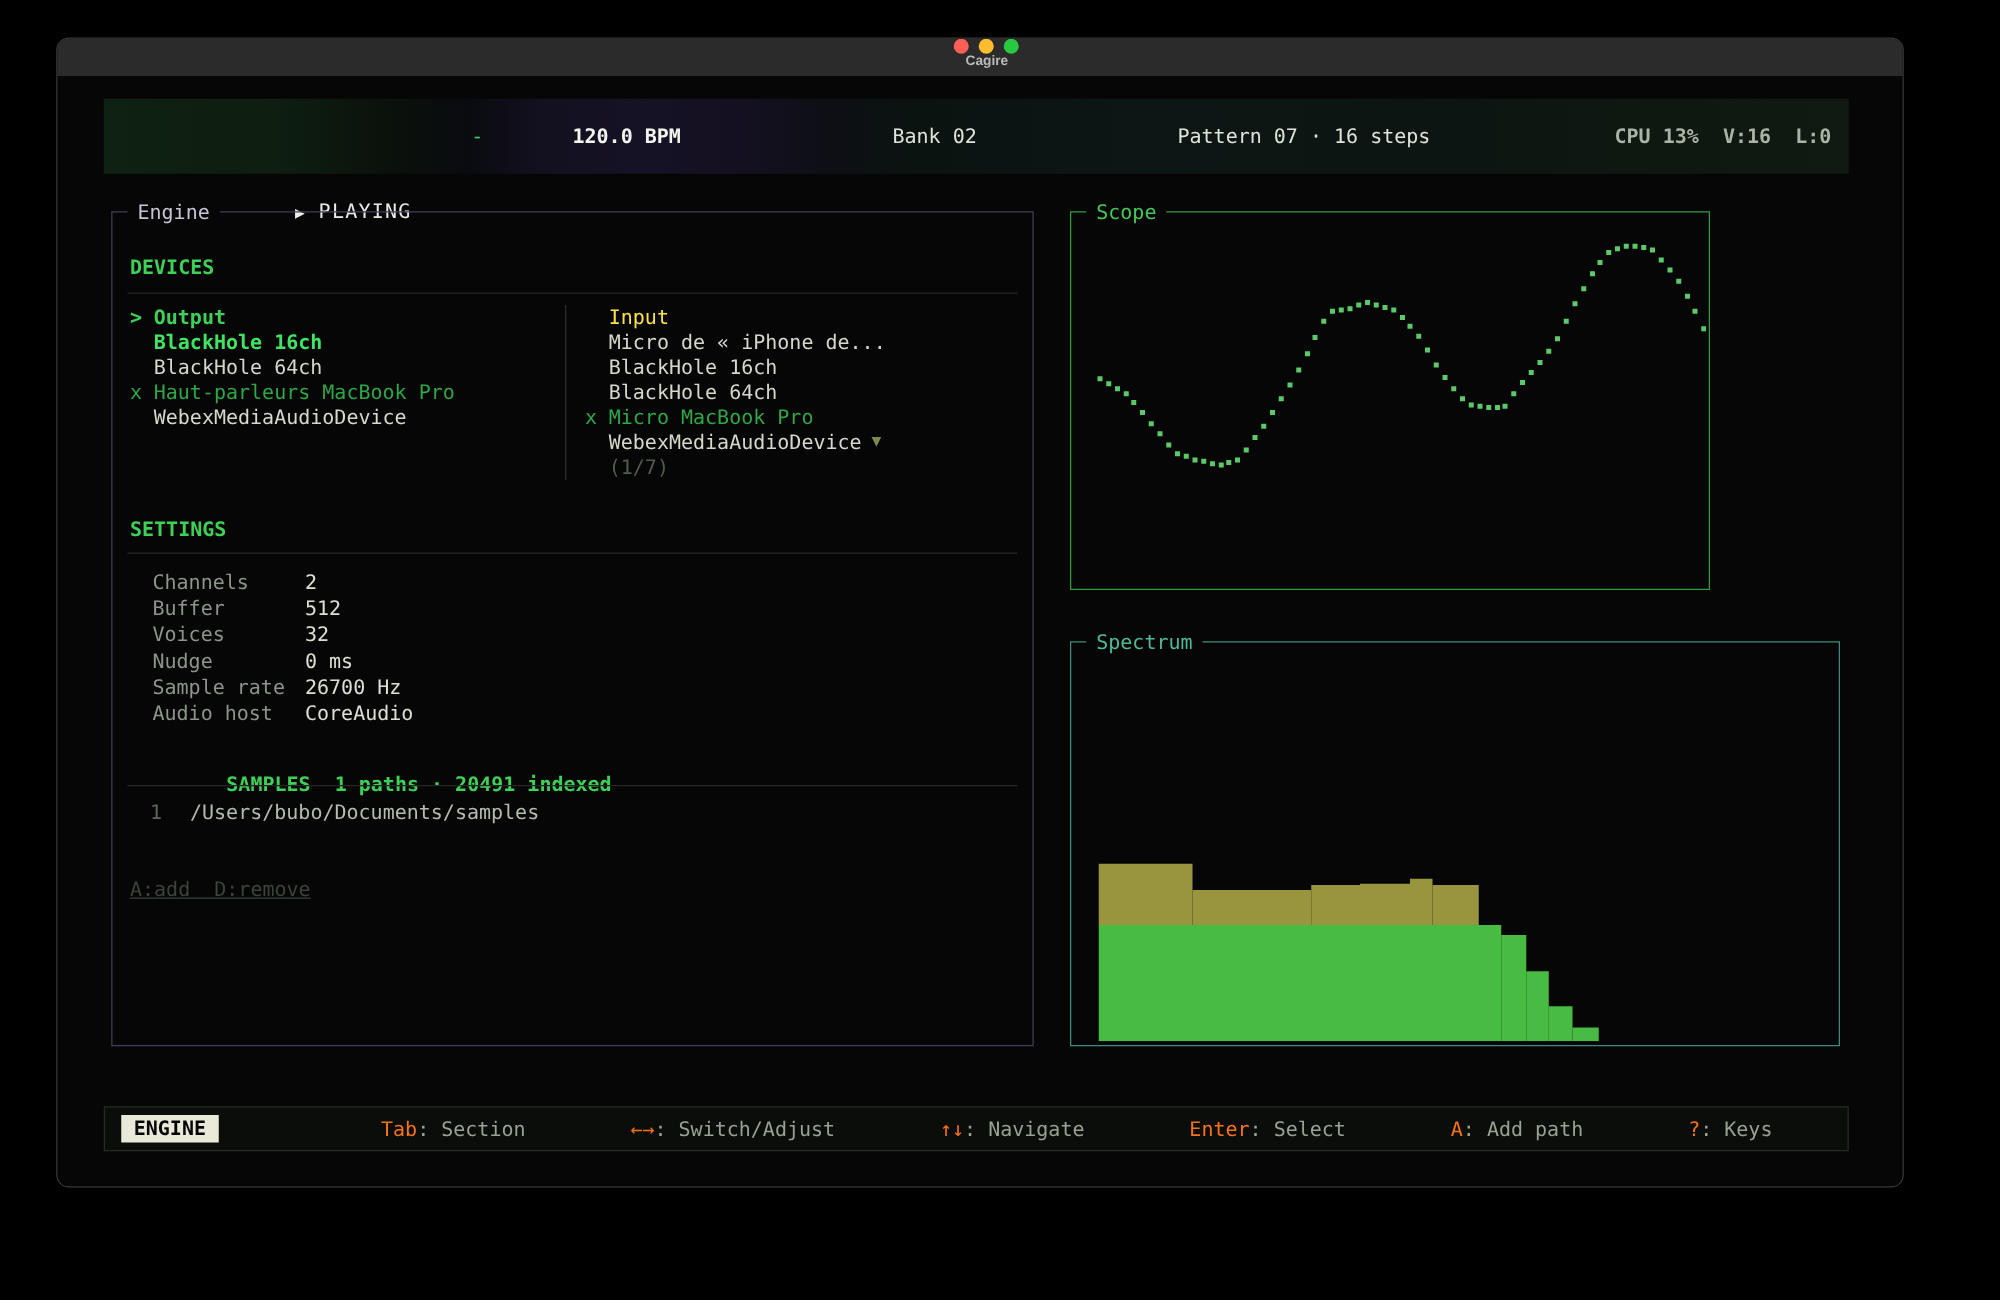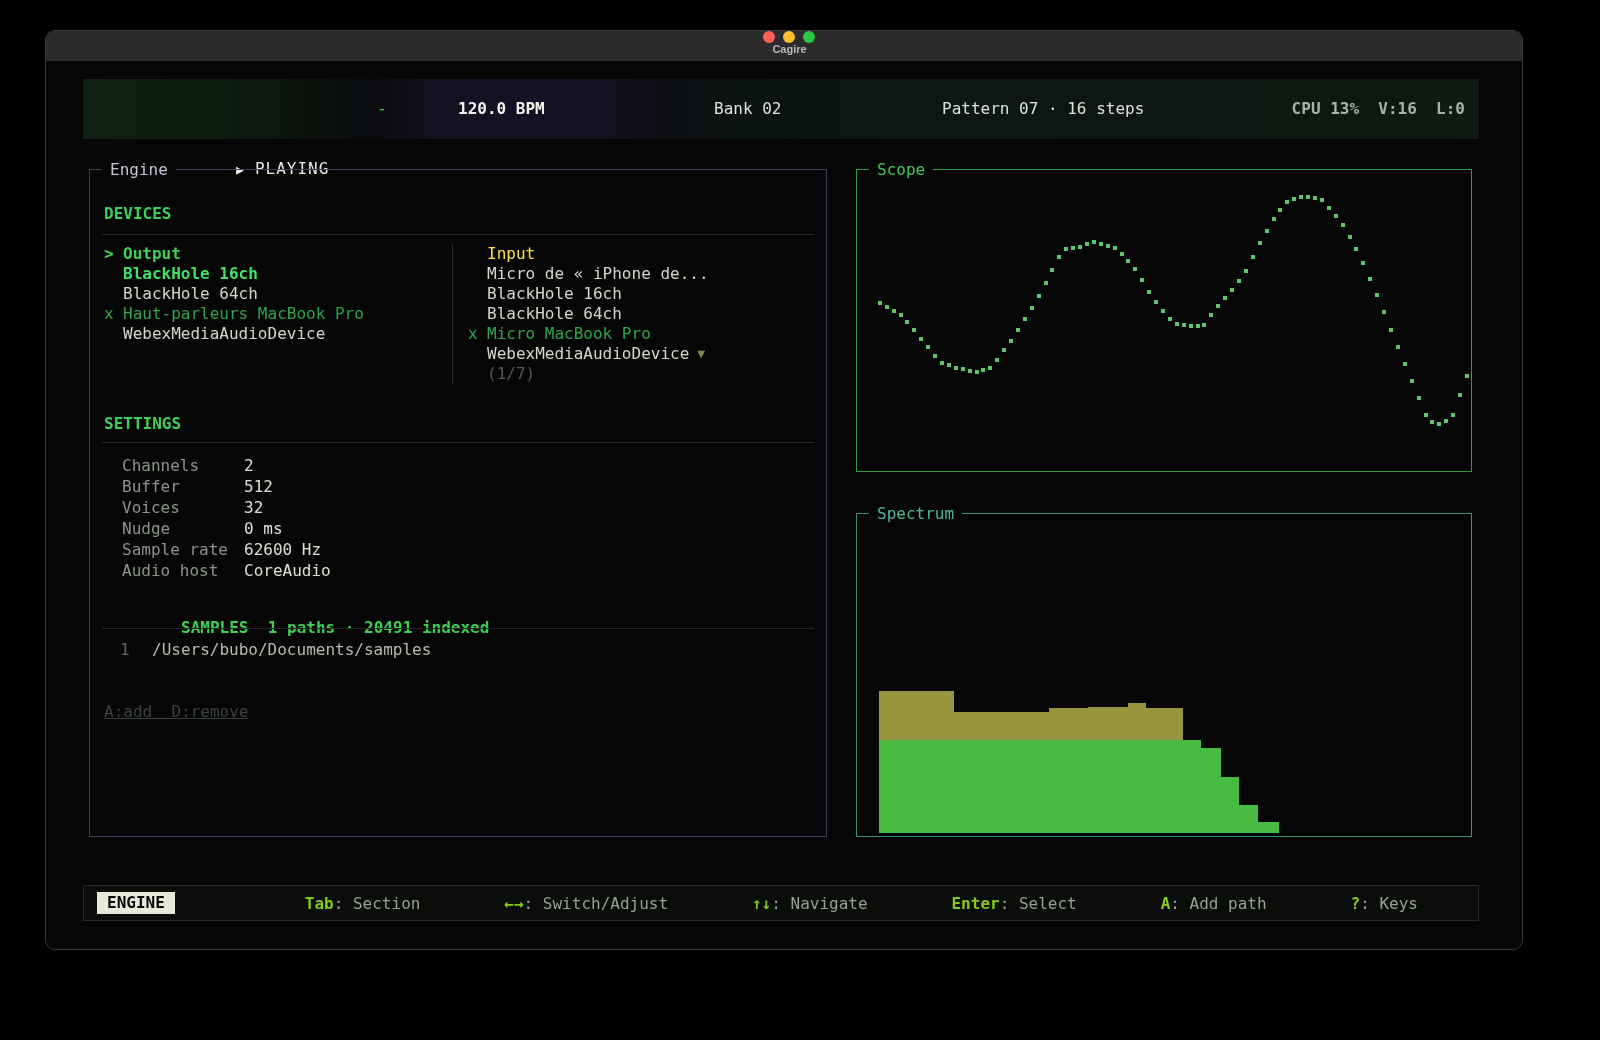--- a/index.html
+++ b/index.html
@@ -36,21 +36,21 @@
   .st-stats { right:14px; color:#a8b5a5;font-weight:bold; }
 
   
   .panel { position:absolute; background:transparent; }
   .legend { position:absolute; top:-10px; left:12px; padding:0 8px; background:#060606;
             font-size:16px; line-height:20px; }
 
   .engine { left:43px; top:108px; width:738px; height:668px; border:1px solid #473c5a; }
   .engine .legend { color:#c8c4d6; }
 
-  .scope { left:810px; top:108px; width:616px; height:303px; border:1px solid #2f9c41; }
+  .scope { left:810px; top:108px; width:512px; height:303px; border:1px solid #2f9c41; }
   .scope .legend { color:#44c957; }
 
   .spectrum { left:810px; top:452px; width:616px; height:324px; border:1px solid #3d8d7b; }
   .spectrum .legend { color:#50b89c; }
 
   
   .eng-item { position:absolute; font-size:16px; line-height:20px; white-space:pre; }
   .h-green { color:#3ed157; font-weight:bold; }
   .sep { position:absolute; left:12px; width:712px; height:1px; background:#262626; }
   .col-divider { position:absolute; left:362px; top:74px; width:1px; height:140px; background:#2c2c2c; }
@@ -86,21 +86,21 @@
   .spec-canvas { position:absolute; left:2px; top:2px; right:2px; bottom:3px; overflow:hidden; }
   .bar-seg { position:absolute; }
 
   
   .footer { position:absolute; left:37px; top:824px; width:1396px; height:36px;
             background:#0a0d0a; border:1px solid #262b26; display:flex; align-items:center;
             font-size:16px; }
   .mode-badge { margin-left:13px; background:#e9e9da; color:#050505; font-weight:bold;
                 padding:1px 10px; line-height:20px; }
   .hints { display:flex; justify-content:space-between; flex:1; margin:0 60px 0 130px; white-space:pre; }
-  .hint .k { color:#84cc16; font-weight:bold; }
+  .hint .k { color:#f97316; font-weight:normal; }
   .hint .l { color:#97a291; }
 </style>
 </head>
 <body>
 
 <div class="window">
 
   <div class="titlebar">
     <div class="lights">
       <span class="light red"></span>
@@ -147,21 +147,21 @@
           <div class="dev-row"><span class="gut"></span><span class="nm pager">(1/7)</span></div>
         </div>
 
       <div class="eng-item h-green" style="left:14px; top:244px;">SETTINGS</div>
       <div class="sep" style="top:272px;"></div>
       <div class="settings-rows" id="settings-rows">
           <div class="set-row"><span class="lbl">Channels</span><span class="val">2</span></div>
           <div class="set-row"><span class="lbl">Buffer</span><span class="val">512</span></div>
           <div class="set-row"><span class="lbl">Voices</span><span class="val">32</span></div>
           <div class="set-row"><span class="lbl">Nudge</span><span class="val">0 ms</span></div>
-          <div class="set-row"><span class="lbl">Sample rate</span><span class="val">62600 Hz</span></div>
+          <div class="set-row"><span class="lbl">Sample rate</span><span class="val">26700 Hz</span></div>
           <div class="set-row"><span class="lbl">Audio host</span><span class="val">CoreAudio</span></div>
         </div>
 
       <div class="eng-item h-green" style="left:14px; top:428px;">
         <span>SAMPLES</span><span>  </span><span>1 paths · 20491 indexed</span>
       </div>
       <div class="sep" style="top:458px;"></div>
       <div style="position:absolute; left:30px; top:470px;" id="samples-rows">
           <div class="samples-row"><span class="idx">1</span><span class="pth">/Users/bubo/Documents/samples</span></div>
         </div>

